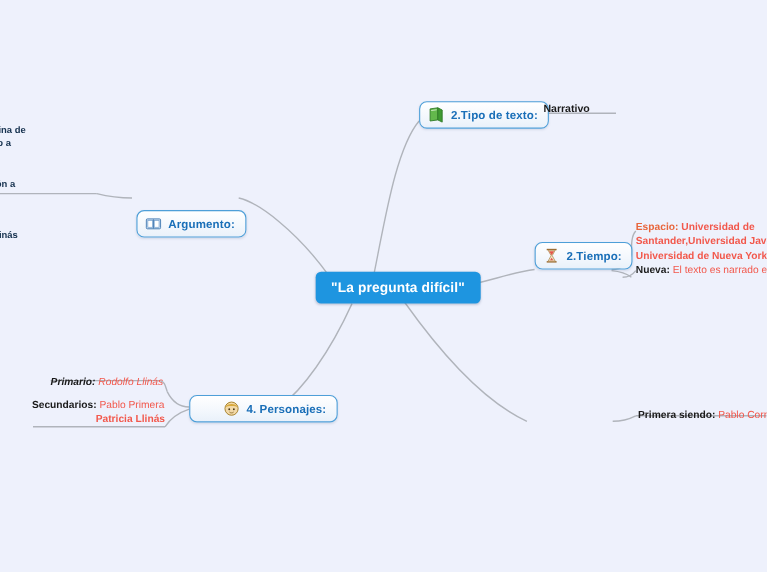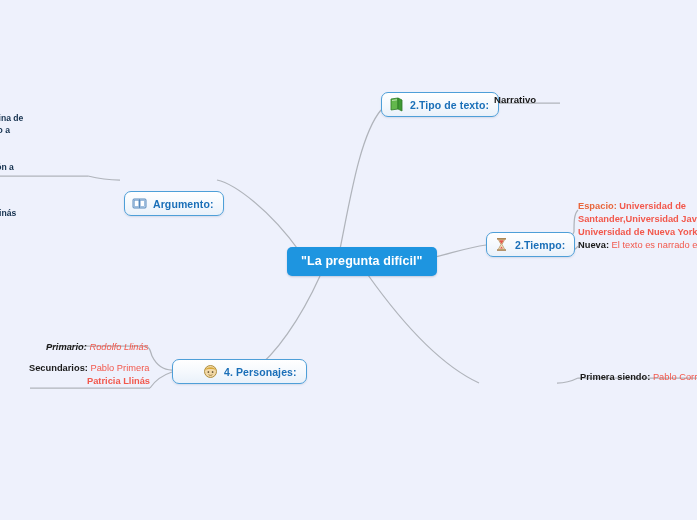--- a/index.html
+++ b/index.html
@@ -68,21 +68,21 @@
     width: 15px;
     height: 15px;
     flex: 0 0 15px;
     position: relative;
     display: block;
   }
 
   
   #node-tipo       { left: 381px; top: 92px; }
   #node-argumento  { left: 124px; top: 167px; margin-top: 24px; }
-  #node-tiempo     { left: 486px; top: 232px; }
+  #node-tiempo     { left: 486px; top: 220px; }
   #node-narrador   { left: 479px; top: 371px; }
   #node-personajes { left: 172px; top: 359px; padding-left: 30px; }
 
   
   .detail {
     position: absolute;
     font-size: 9.3px;
     line-height: 1.38;
     white-space: nowrap;
   }

